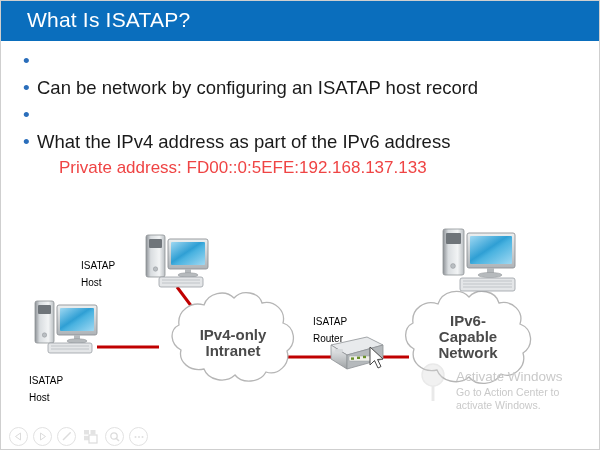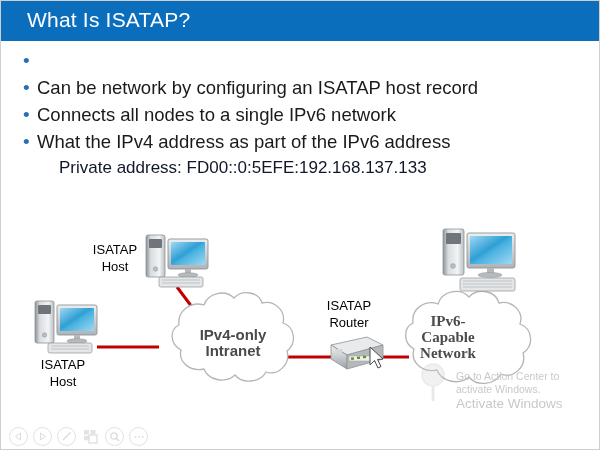--- a/index.html
+++ b/index.html
@@ -39,31 +39,32 @@
   }
   .bullet-dot{
     color:#2a6ebb;font-size:19px;line-height:25px;
     width:14px;flex:none;text-align:left;
   }
   .bullet-text{
     font-size:18.5px;color:#1a1a1a;line-height:25px;
     white-space:nowrap;
   }
   .sub-line{
-    font-size:17px;color:#0f172a;line-height:24px;
+    font-size:17px;color:#ef4444;line-height:24px;
     margin-left:36px;white-space:nowrap;
   }
   
   #diagram{position:absolute;left:0;top:222px;width:600px;height:200px;}
   #diagram svg{position:absolute;left:0;top:0;}
   .node-label{
     position:absolute;
-    font-size:13px;color:#000000;
-    text-align:center;line-height:17px;
+    font-size:10px;color:#000000;
+    line-height:17px;
     white-space:pre-line;
+    margin-top:16px;
   }
   .cloud-label{
     position:absolute;
     font-size:15px;font-weight:bold;color:#4a4a4a;
     text-align:center;line-height:16px;
     white-space:pre-line;
   }
   
   #watermark{
     position:absolute;left:455px;top:368px;width:140px;
@@ -100,21 +101,20 @@
       <span class="bullet-dot">•</span>
     </div>
 
     <div class="bullet-row">
       <span class="bullet-dot">•</span>
       <span class="bullet-text">Can be network by configuring an ISATAP host record</span>
     </div>
 
     <div class="bullet-row">
       <span class="bullet-dot">•</span>
-      <span class="bullet-text">Connects all nodes to a single IPv6 network</span>
     </div>
 
     <div class="bullet-row">
       <span class="bullet-dot">•</span>
       <span class="bullet-text">What the IPv4 address as part of the IPv6 address</span>
     </div>
 
     <div class="sub-line">Private address: FD00::0:5EFE:192.168.137.133</div>
   </div>
 
@@ -243,28 +243,28 @@
 
     <div class="node-label" style="left:28px;top:133px;width:68px;">ISATAP
 Host</div>
 
     <div class="node-label" style="left:312px;top:74px;width:72px;">ISATAP
 Router</div>
 
     <div class="cloud-label" style="left:178px;top:104px;width:108px;">IPv4-only
 Intranet</div>
 
-    <div class="cloud-label" style="left:392px;top:90px;width:110px;font-family:Liberation Serif, serif;">IPv6-
+    <div class="cloud-label" style="left:412px;top:90px;width:110px;">IPv6-
 Capable
 Network</div>
   </div>
 
   <div id="watermark">
+    <div id="wm-title">Activate Windows</div>
     <div id="wm-sub">Go to Action Center to activate Windows.</div>
-    <div id="wm-title">Activate Windows</div>
   </div>
 
   <div id="toolbar">
 
     <div class="tb-btn">
       <svg width="9" height="9" viewBox="0 0 9 9">
         <polygon points="6.5,1 6.5,8 1.5,4.5" fill="none" stroke="#dcdcdc" stroke-width="1"></polygon>
       </svg>
     </div>
 

